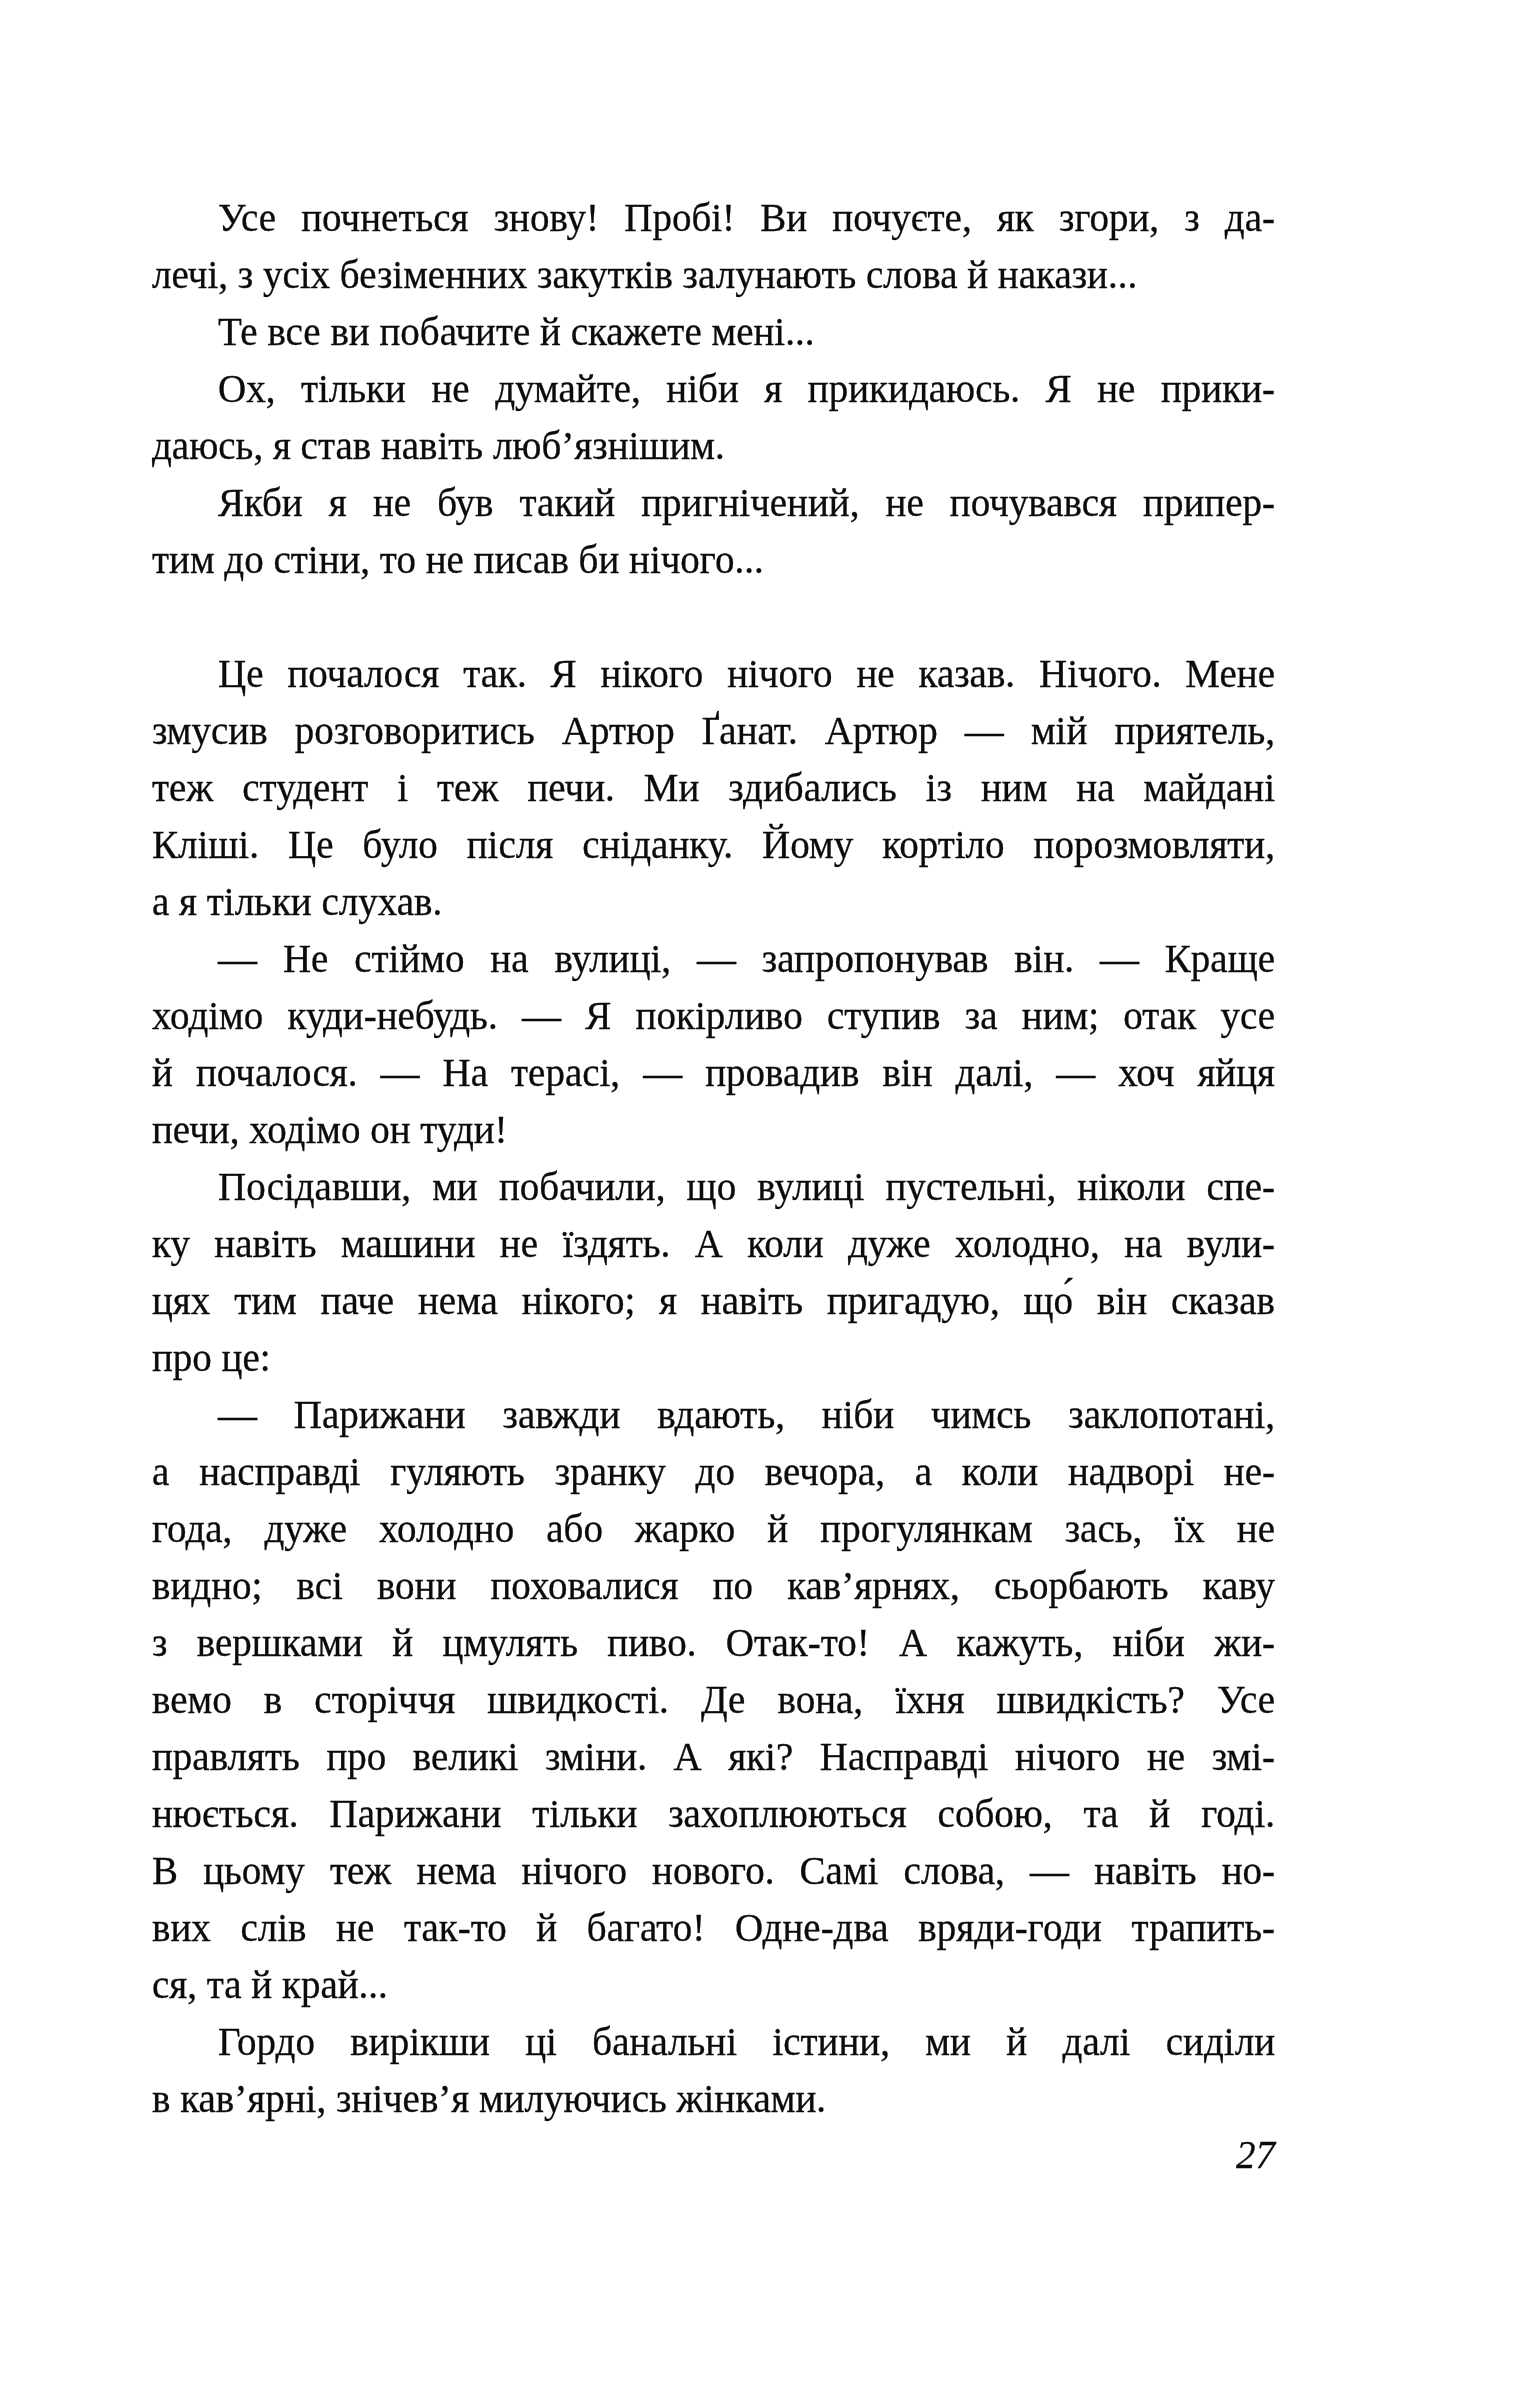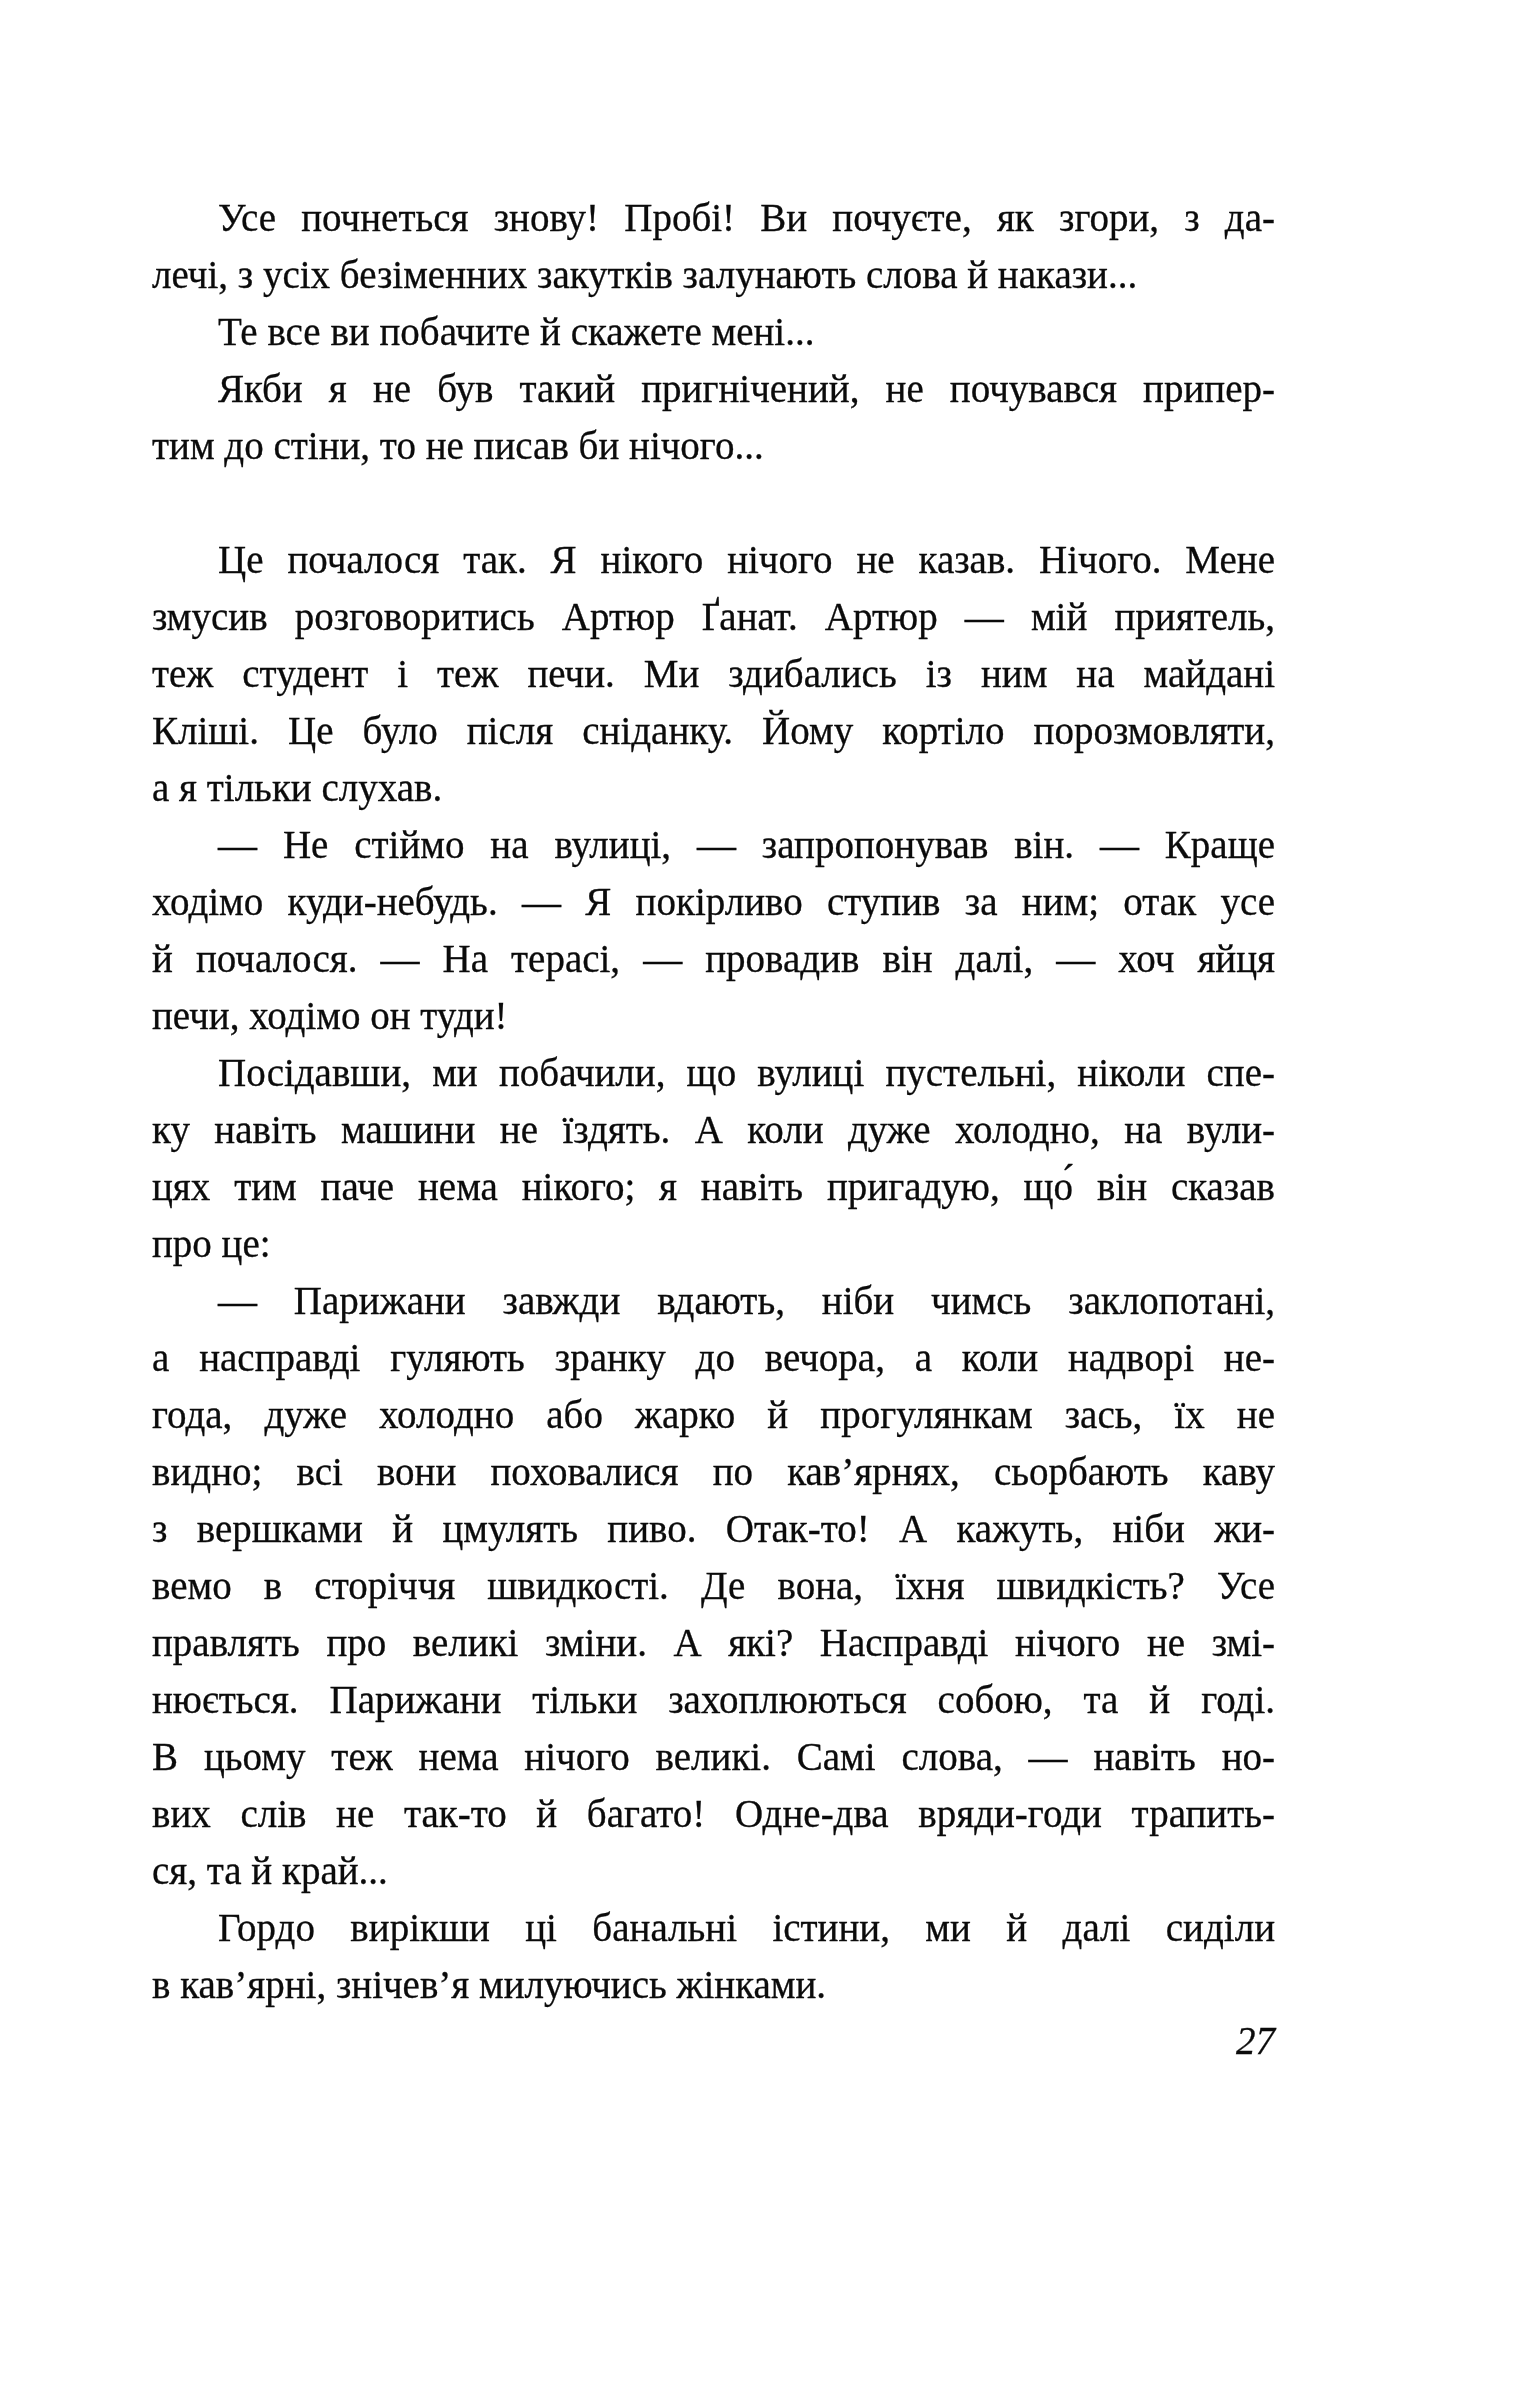--- a/index.html
+++ b/index.html
@@ -60,20 +60,24 @@
   <div class="text-block">
 
     <div class="para">
         <div class="line first">Усе почнеться знову! Пробі! Ви почуєте, як згори, з да-</div>
         <div class="line last">лечі, з усіх безіменних закутків залунають слова й накази...</div>
       </div>
       <div class="para">
         <div class="line first last">Те все ви побачите й скажете мені...</div>
       </div>
       <div class="para">
+        <div class="line first">Ох, тільки не думайте, ніби я прикидаюсь. Я не прики-</div>
+        <div class="line last">даюсь, я став навіть люб’язнішим.</div>
+      </div>
+      <div class="para">
         <div class="line first">Якби я не був такий пригнічений, не почувався припер-</div>
         <div class="line last">тим до стіни, то не писав би нічого...</div>
       </div>
       <div class="para section-start">
         <div class="line first">Це почалося так. Я нікого нічого не казав. Нічого. Мене</div>
         <div class="line">змусив розговоритись Артюр Ґанат. Артюр — мій приятель,</div>
         <div class="line">теж студент і теж печи. Ми здибались із ним на майдані</div>
         <div class="line">Кліші. Це було після сніданку. Йому кортіло порозмовляти,</div>
         <div class="line last">а я тільки слухав.</div>
       </div>
@@ -91,21 +95,21 @@
       </div>
       <div class="para">
         <div class="line first">— Парижани завжди вдають, ніби чимсь заклопотані,</div>
         <div class="line">а насправді гуляють зранку до вечора, а коли надворі не-</div>
         <div class="line">года, дуже холодно або жарко й прогулянкам зась, їх не</div>
         <div class="line">видно; всі вони поховалися по кав’ярнях, сьорбають каву</div>
         <div class="line">з вершками й цмулять пиво. Отак-то! А кажуть, ніби жи-</div>
         <div class="line">вемо в сторіччя швидкості. Де вона, їхня швидкість? Усе</div>
         <div class="line">правлять про великі зміни. А які? Насправді нічого не змі-</div>
         <div class="line">нюється. Парижани тільки захоплюються собою, та й годі.</div>
-        <div class="line">В цьому теж нема нічого великі. Самі слова, — навіть но-</div>
+        <div class="line">В цьому теж нема нічого нового. Самі слова, — навіть но-</div>
         <div class="line">вих слів не так-то й багато! Одне-два вряди-годи трапить-</div>
         <div class="line last">ся, та й край...</div>
       </div>
       <div class="para">
         <div class="line first">Гордо вирікши ці банальні істини, ми й далі сиділи</div>
         <div class="line last">в кав’ярні, знічев’я милуючись жінками.</div>
       </div>
       <div class="page-number">27</div>
   </div>
 </div>

